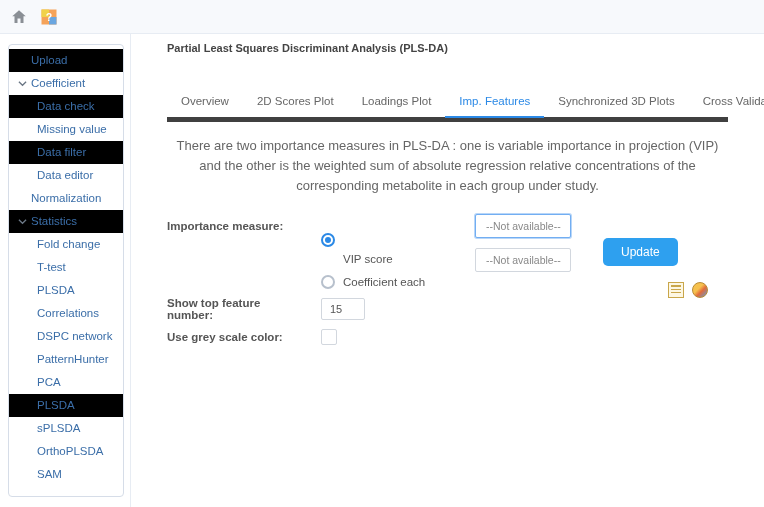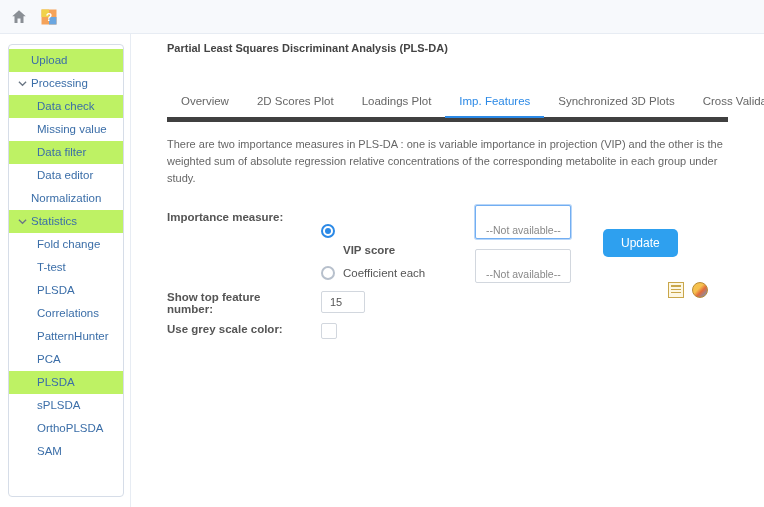--- a/index.html
+++ b/index.html
@@ -58,21 +58,21 @@
     align-items: center;
     gap: 4px;
     border-bottom: 1px solid rgba(0,0,0,0);
   }
   .side-item.root {
     color: #3b6ea8;
     padding-left: 8px;
   }
   .side-item.child { padding-left: 28px; }
   .side-item.highlight {
-    background: #bef264;
+    background: #000000;
     align-items: center;
   }
   .side-item .chev {
     width: 10px;
     display: inline-flex;
     justify-content: center;
     color: #6b7785;
   }
   .side-inner::-webkit-scrollbar { width: 7px; }
   .side-inner::-webkit-scrollbar-thumb { background: #c7ccd1; border-radius: 4px; }
@@ -102,27 +102,29 @@
     cursor: pointer;
     border-bottom: 2px solid transparent;
     margin-bottom: -1px;
     white-space: nowrap;
   }
   .tab.active {
     color: #2b89e6;
     border-bottom-color: #2b89e6;
   }
   .desc {
-    font-size: 11px;
+    font-size: 13px;
     color: #666;
     line-height: 1.55;
     margin: 14px 0 18px 0;
+    text-align: center;
   }
   .form-row {
     display: flex;
+    align-items: center;
     gap: 14px;
     margin-bottom: 8px;
   }
   .form-label {
     width: 140px;
     font-size: 11.5px;
     font-weight: 600;
     color: #555;
   }
   .radio-col {
@@ -147,21 +149,21 @@
   .radio-dot.sel { border-color: #2b89e6; }
   .radio-dot.sel::after {
     content: ""; width: 6px; height: 6px; border-radius: 50%; background: #2b89e6;
   }
   .select-col {
     display: flex; flex-direction: column; gap: 10px;
   }
   .select-box {
     border: 1px solid #d2d7de;
     border-radius: 2px;
-    padding: 16px 10px;
+    padding: 3px 10px;
     height: 24px;
     width: 96px;
     font-size: 10.5px;
     line-height: 16px;
     color: #888;
     background: #fff;
     overflow: hidden;
     white-space: nowrap;
   }
   .select-box.focus { border-color: #72aef2; box-shadow: 0 0 0 1px rgba(114,174,242,0.5); }
@@ -241,21 +243,21 @@
           <div class="side-item root highlight">
             <span class="chev"></span>
             <span>Upload</span>
           </div>
           <div class="side-item root">
             <span class="chev">
               <svg width="9" height="9" viewBox="0 0 10 10">
                 <path d="M1 3l4 4 4-4" stroke="#6b7785" stroke-width="1.4" fill="none"></path>
               </svg>
             </span>
-            <span>Processing</span>
+            <span>Coefficient</span>
           </div>
           <div class="side-item child highlight">
             <span>Data check</span>
           </div>
           <div class="side-item child">
             <span>Missing value</span>
           </div>
           <div class="side-item child highlight">
             <span>Data filter</span>
           </div>
@@ -278,20 +280,23 @@
             <span>Fold change</span>
           </div>
           <div class="side-item child">
             <span>T-test</span>
           </div>
           <div class="side-item child">
             <span>PLSDA</span>
           </div>
           <div class="side-item child">
             <span>Correlations</span>
+          </div>
+          <div class="side-item child">
+            <span>DSPC network</span>
           </div>
           <div class="side-item child">
             <span>PatternHunter</span>
           </div>
           <div class="side-item child">
             <span>PCA</span>
           </div>
           <div class="side-item child highlight">
             <span>PLSDA</span>
           </div>
@@ -321,21 +326,21 @@
         <div class="tab">Cross Validation</div>
       </div>
 
     <p class="desc">There are two importance measures in PLS-DA : one is variable importance in projection (VIP) and the other is the weighted sum of absolute regression relative concentrations of the corresponding metabolite in each group under study.</p>
 
     <div class="form-row" style="align-items:flex-start;">
       <div class="form-label" style="padding-top:6px;">Importance measure:</div>
       <div class="radio-col">
         <label class="radio-opt">
           <span class="radio-dot sel"></span>
-          <span style="font-weight:700;margin-top:39px;">VIP score</span>
+          <span style="font-weight:400;margin-top:39px;">VIP score</span>
         </label>
         <label class="radio-opt">
           <span class="radio-dot"></span>
           <span>Coefficient each</span>
         </label>
       </div>
       <div class="select-col">
         <div class="select-box focus">--Not available--</div>
         <div class="select-box">--Not available--</div>
       </div>

